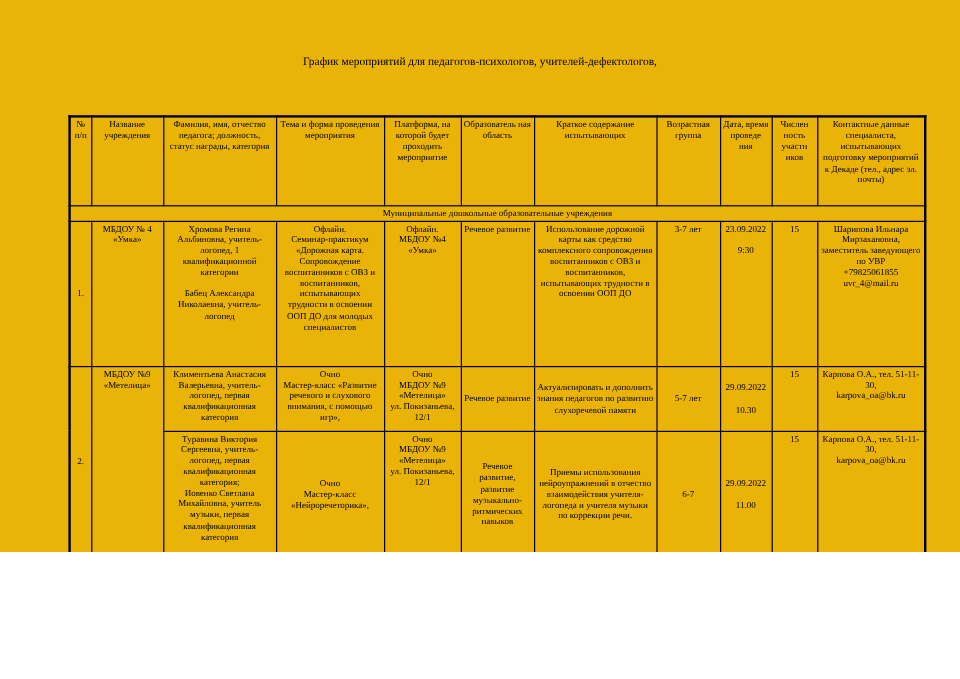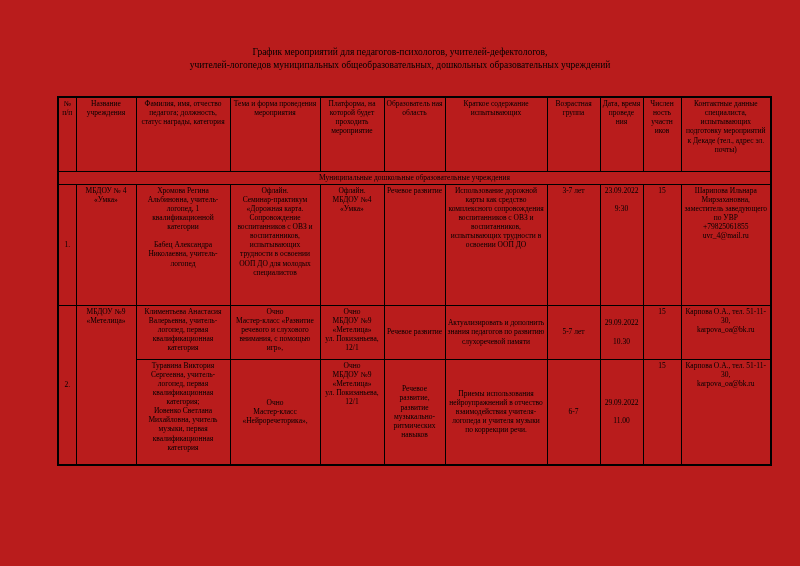--- a/index.html
+++ b/index.html
@@ -1,17 +1,17 @@
 <!DOCTYPE html>
 <html><head>
 <meta charset="utf-8">
 <style>
   html,body { margin:0; padding:0; background:#ffffff; }
   body { width:800px; height:566px; font-family:"Liberation Serif", serif; color:#000; }
-  .page { position:relative; width:800px; height:566px; background:#b91c1c; overflow:hidden; }
+  .page { position:relative; width:800px; height:460px; background:#eab308; overflow:hidden; }
   .doc-title { position:absolute; top:46px; left:0; width:800px; text-align:center;
                font-size:9.5px; line-height:13px; }
   table.schedule { position:absolute; left:57px; top:96px; width:713px;
                    border-collapse:collapse; table-layout:fixed; border:2px solid #000; }
   .schedule th, .schedule td {
       border:1px solid #000; font-size:7.5px; line-height:1.22; font-weight:normal;
       text-align:center; padding:1px 2px; white-space:pre-line;
       word-wrap:break-word; overflow:hidden;
   }
   .schedule th { vertical-align:top; }
@@ -24,21 +24,20 @@
   tr.r2b   { height:106px; }
   td.section-cell { height:12px; padding:0 2px; }
 </style>
 </head>
 <body>
 
 <div class="page">
 
   <div class="doc-title">
     <div>График мероприятий для педагогов-психологов, учителей-дефектологов,</div>
-    <div>учителей-логопедов муниципальных общеобразовательных, дошкольных образовательных учреждений</div>
   </div>
 
   <table class="schedule">
     <colgroup>
       <col style="width:18px">
         <col style="width:60px">
         <col style="width:94px">
       <col style="width:90px">
         <col style="width:64px">
         <col style="width:61px">

